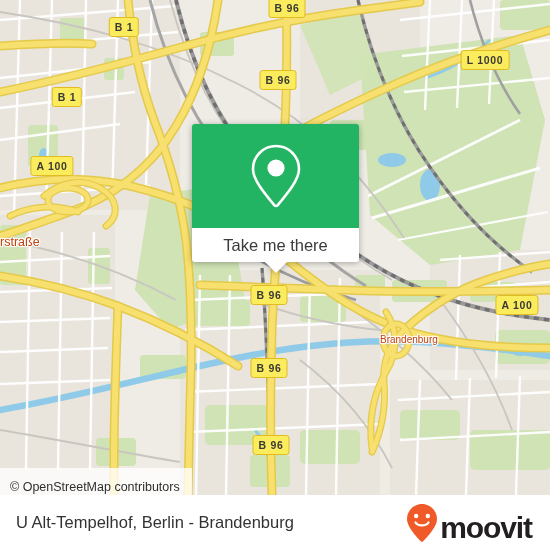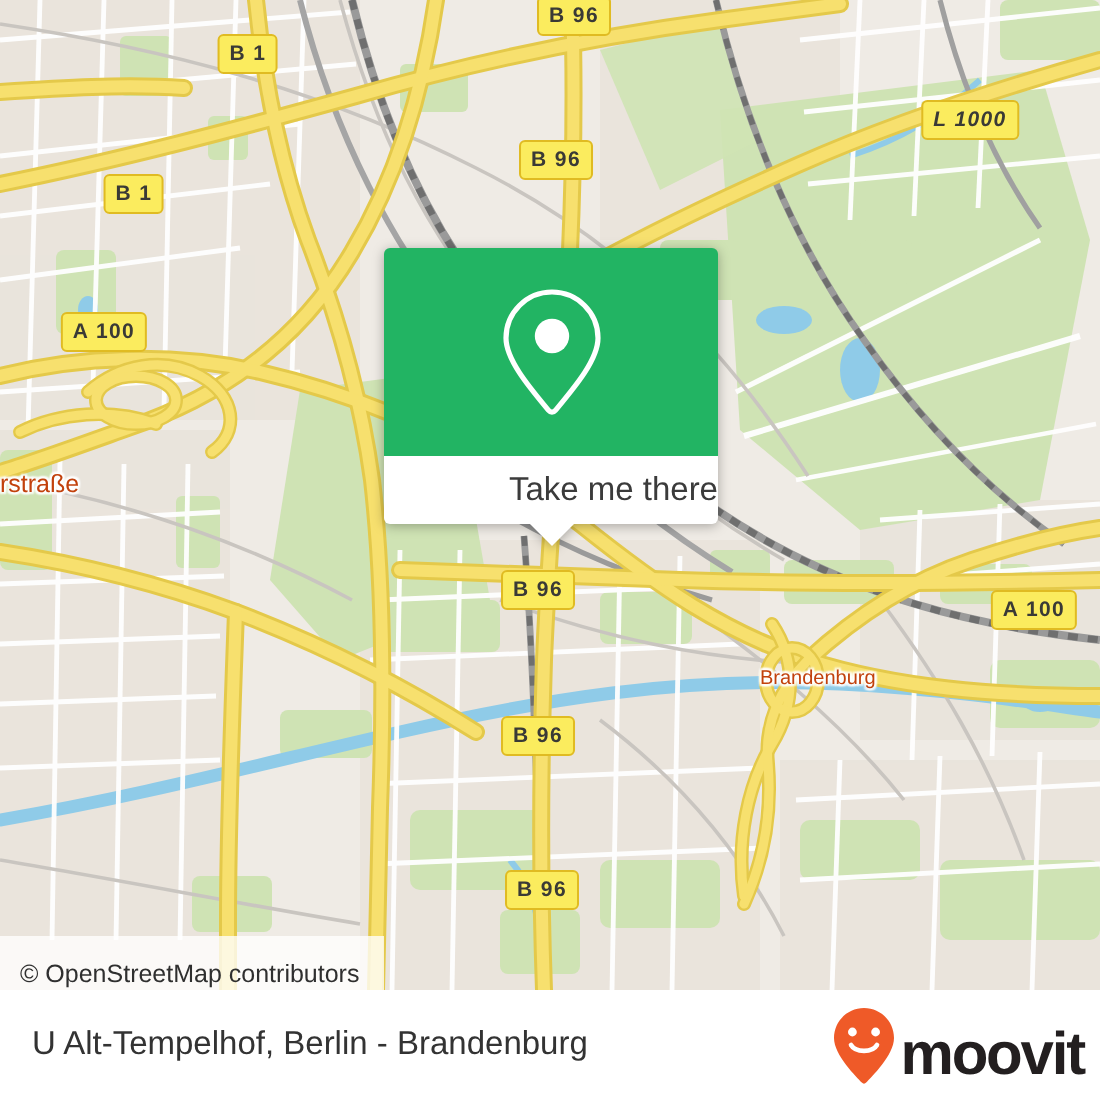--- a/index.html
+++ b/index.html
@@ -84,21 +84,21 @@
   #callout-top {
     height: 104px;
     background: #22b463;
     border-radius: 3px 3px 0 0;
     display: flex; align-items: center; justify-content: center;
   }
   #callout-bottom {
     height: 34px;
     background: #ffffff;
     border-radius: 0 0 3px 3px;
-    display: flex; align-items: center; justify-content: flex-end;
+    display: flex; align-items: center; justify-content: center;
     position: relative;
   }
   #callout-label {
     font-size: 16.5px;
     color: #3b3b3b;
     font-family: "Liberation Sans", sans-serif;
     line-height: 1;
   }
   #callout-tail {
     position: absolute;
@@ -111,21 +111,21 @@
   }
 
   
   #footer {
     position: absolute;
     left: 0; bottom: 0;
     width: 550px; height: 55px;
     background: #ffffff;
     display: flex; align-items: center;
     justify-content: space-between;
-    padding: 0 8px 0 16px;
+    padding: 0 18px 0 16px;
     z-index: 70;
   }
   #footer-title {
     font-size: 16.5px;
     color: #333333;
     white-space: nowrap;
     font-family: "Liberation Sans", sans-serif;
   }
   #brand { display: flex; align-items: flex-end; gap: 1px; }
   #brand-wordmark {
@@ -335,21 +335,21 @@
           <ellipse cx="396" cy="340" rx="13" ry="16"></ellipse>
         </g>
       </g>
     </svg>
 
     <div id="shield-layer">
         <div class="shield" style="left: 124px; top: 27px;">B 1</div>
         <div class="shield" style="left: 287px; top: 8px;">B 96</div>
         <div class="shield" style="left: 67px; top: 97px;">B 1</div>
         <div class="shield" style="left: 278px; top: 80px;">B 96</div>
-        <div class="shield" style="left: 485px; top: 60px; font-style: italic;">L 1000</div>
+        <div class="shield" style="left: 485px; top: 60px;">L 1000</div>
         <div class="shield" style="left: 52px; top: 166px;">A 100</div>
         <div class="shield" style="left: 269px; top: 295px;">B 96</div>
         <div class="shield" style="left: 517px; top: 305px;">A 100</div>
         <div class="shield" style="left: 269px; top: 368px;">B 96</div>
         <div class="shield" style="left: 271px; top: 445px;">B 96</div>
       </div>
 
     <div id="label-layer">
         <div class="place-label big" style="left: 0px; top: 235px;">rstraße</div>
         <div class="place-label" style="left: 380px; top: 334px;">Brandenburg</div>

